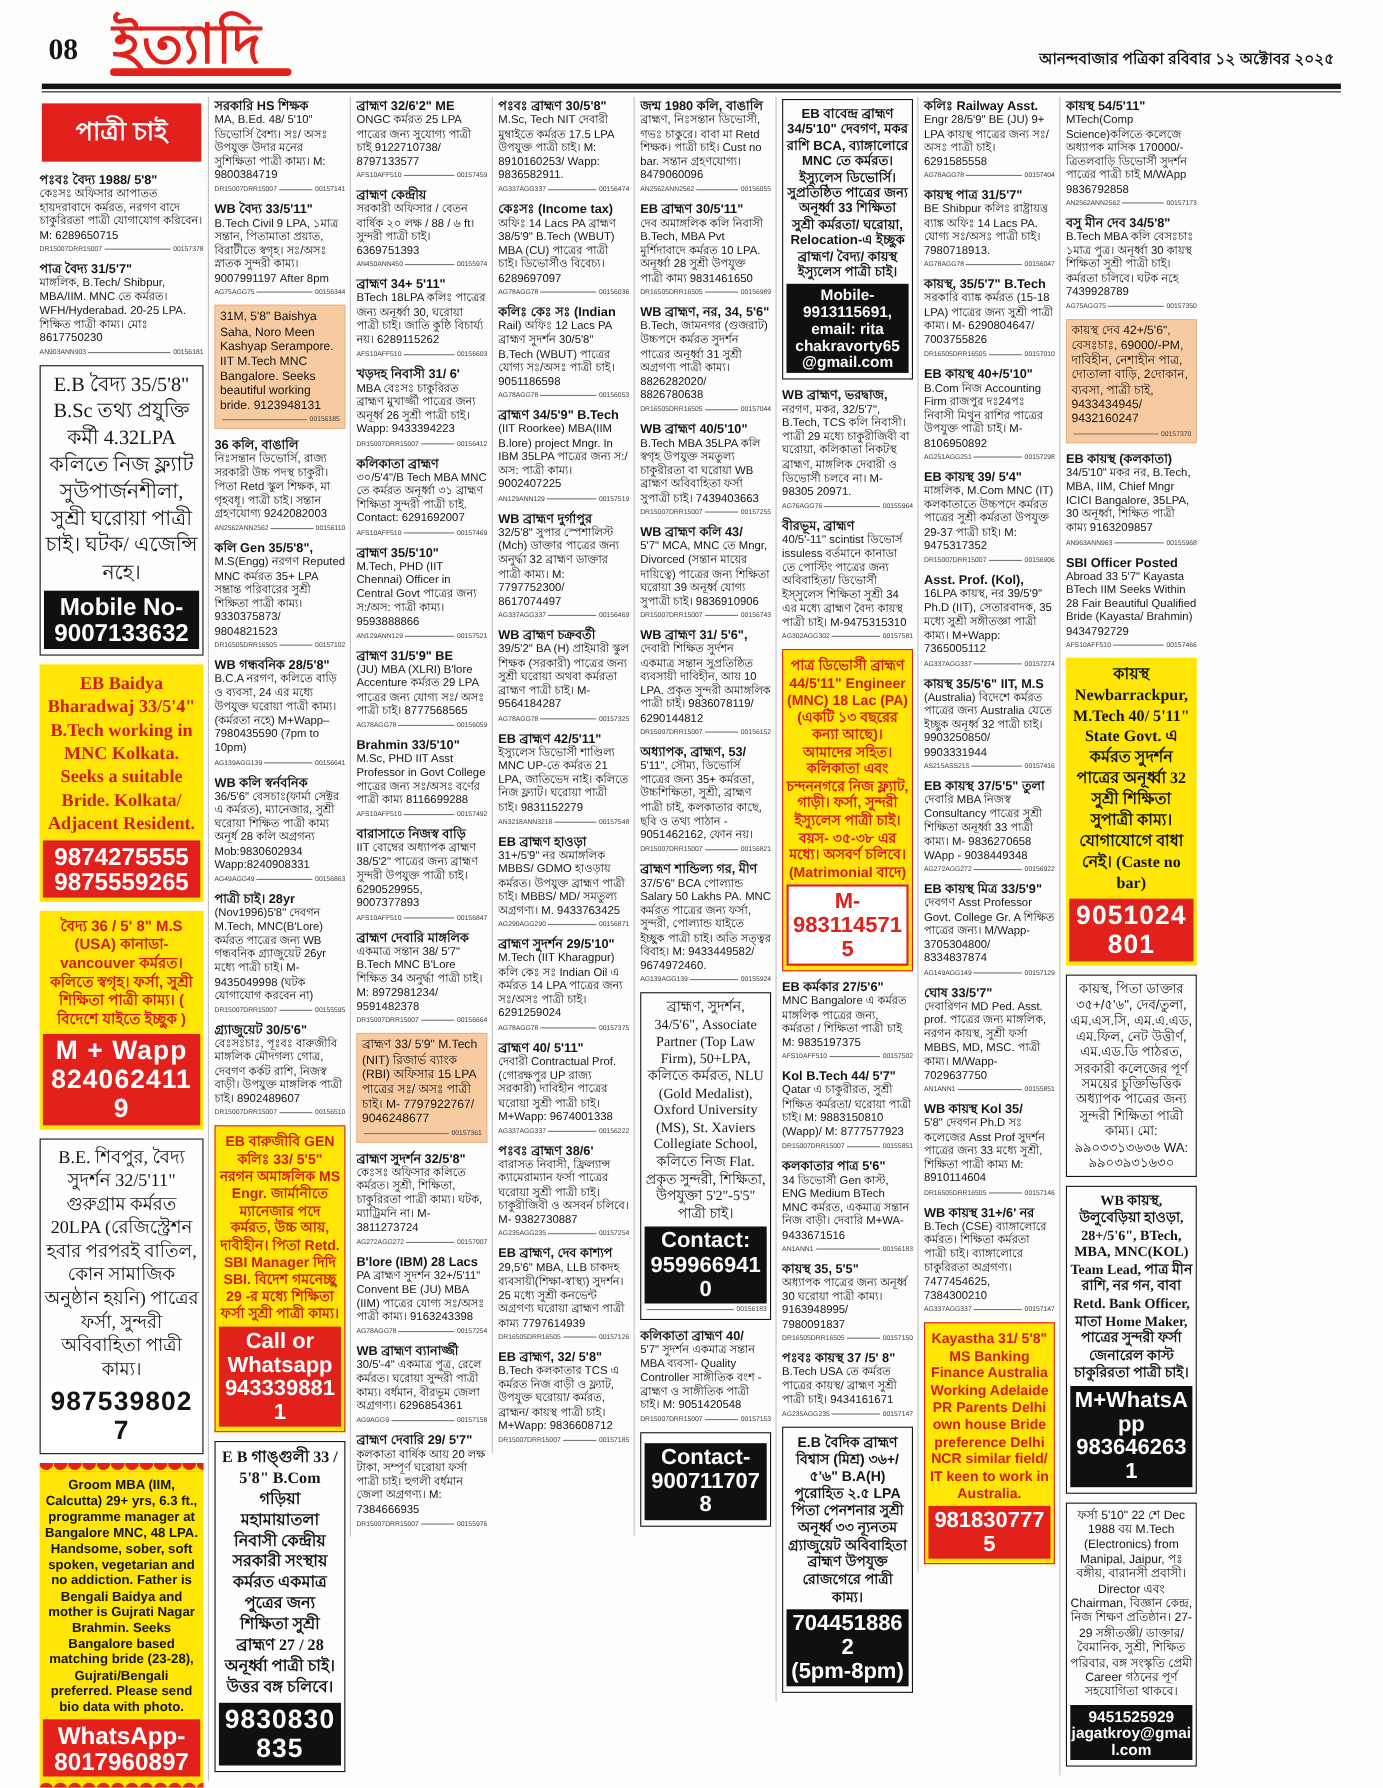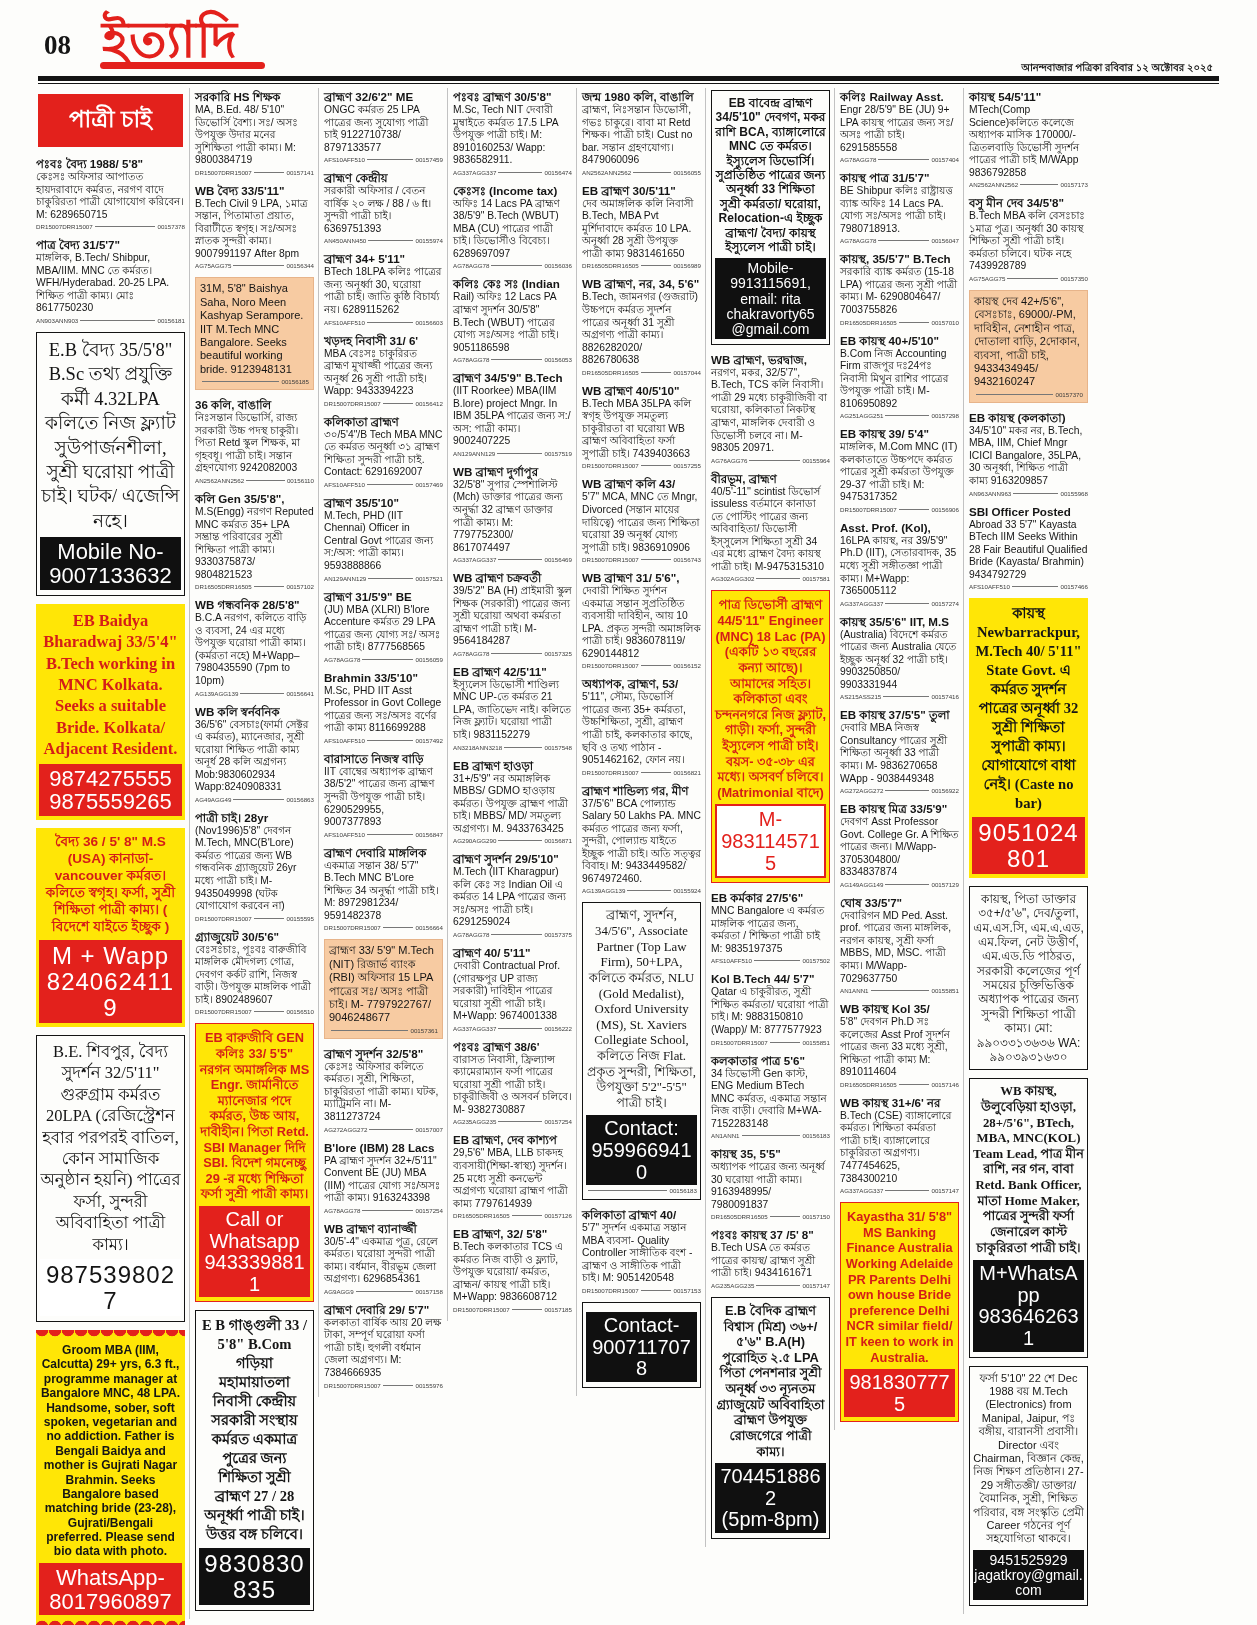--- a/index.html
+++ b/index.html
@@ -4,21 +4,21 @@
 <style>
   html,body{margin:0;padding:0}
   body{width:1257px;height:1625px;overflow:hidden;background:#fdfdfb;color:#151515;
        font-family:"Liberation Sans",sans-serif;position:relative}
   
   .masthead{position:relative;height:88px}
   .pagenum{position:absolute;left:44px;top:30px;font-size:27px;font-weight:bold;font-family:"Liberation Serif",serif}
   .logo{position:absolute;left:102px;top:2px;font-size:50px;font-weight:bold;color:#e3211c;
         font-family:"Liberation Serif",serif;letter-spacing:1px}
   .logo-swoosh{position:absolute;left:100px;top:62px;width:165px;height:7px;background:#e3211c;border-radius:4px}
-  .dateline{position:absolute;right:44px;top:60px;font-size:10px;font-weight:bold}
+  .dateline{position:absolute;right:44px;top:42px;font-size:14px;font-weight:bold}
   .mastrule{position:absolute;left:38px;right:38px;top:76px;height:5px;background:#141414}
   .mastrule2{position:absolute;left:38px;right:38px;top:83px;height:1px;background:#141414}
   
   .columns{display:flex;align-items:flex-start;padding-left:36px;box-sizing:border-box}
   .col{width:129px;box-sizing:border-box;padding:2px 4px 0 5px;border-left:1px solid #c2c2c2}
   .col-first{width:153px;border-left:none;padding-left:0}
   .section-head{background:#e3211c;color:#fff;font-weight:bold;font-size:23px;text-align:center;
                 padding:7px 0;margin:4px 2px 10px 2px}
   
   .ad{margin:0 0 8px 0;word-wrap:break-word}
@@ -32,21 +32,21 @@
   .yellow{background:#ffe606;padding:6px 3px 4px;text-align:center}
   .yellow.box{border:1.6px solid #e3211c}
   .redtext .body{color:#d41d18;font-weight:bold}
   .c .body{text-align:center}
   .serif .body{font-family:"Liberation Serif",serif}
   .bold .body{font-weight:bold}
   .fs11 .body{font-size:11px}.fs12 .body{font-size:12px;line-height:1.2}
   .fs13 .body{font-size:12.8px;line-height:1.22}.fs14 .body{font-size:13.6px;line-height:1.25}
   .fs15 .body{font-size:14.6px;line-height:1.3}.fs17 .body{font-size:16.5px;line-height:1.3}
   .fs19 .body{font-size:18.5px;line-height:1.32}
-  .bar{display:block;font-weight:normal;text-align:center;padding:3px 1px 2px;margin-top:4px;
+  .bar{display:block;font-weight:bold;text-align:center;padding:3px 1px 2px;margin-top:4px;
        line-height:1.08;white-space:pre-line}
   .bar.black{background:#101010;color:#fff}
   .bar.red{background:#e3211c;color:#fff}
   .bar.whitered{background:#fff;color:#e3211c;border:2px solid #e3211c}
   .bar.plainbig{background:#fff;color:#141414}.bs14{font-size:14px}.bs18{font-size:20px}
   .bs20{font-size:20px}.bs22{font-size:22px}.bs24{font-size:24px;letter-spacing:1px}
   .scallop::before{content:"";display:block;height:8px;margin:-6px -3px 5px;
        background:radial-gradient(circle at 6px 0,#e3211c 6px,transparent 6.6px);background-size:13px 8px}
   .scallop::after{content:"";display:block;height:8px;margin:4px -3px -4px;
        background:radial-gradient(circle at 6px 8px,#e3211c 6px,transparent 6.6px);background-size:13px 8px}
@@ -596,21 +596,21 @@
         <div class="head">Kol B.Tech 44/ 5'7"</div>
         <div class="body">Qatar এ চাকুরীরত, সুশ্রী শিক্ষিত কর্মরতা/ ঘরোয়া পাত্রী চাই। M: 9883150810 (Wapp)/ M: 8777577923</div>
         <div class="refline">
           <div class="" style="display: inline;">DR15007DRR15007</div>
           <div class="dash"></div>
           <div class="" style="display: inline;">00155851</div>
         </div>
       </div>
       <div class="ad plain">
         <div class="head">কলকাতার পাত্র 5'6"</div>
-        <div class="body">34 ডিভোর্সী Gen কাস্ট, ENG Medium BTech MNC কর্মরত, একমাত্র সন্তান নিজ বাড়ী। দেবারি M+WA-7152283148</div>
+        <div class="body">34 ডিভোর্সী Gen কাস্ট, ENG Medium BTech MNC কর্মরত, একমাত্র সন্তান নিজ বাড়ী। দেবারি M+WA-9433671516</div>
         <div class="refline">
           <div class="" style="display: inline;">AN1ANN1</div>
           <div class="dash"></div>
           <div class="" style="display: inline;">00156183</div>
         </div>
       </div>
       <div class="ad plain">
         <div class="head">কায়স্থ 35, 5'5"</div>
         <div class="body">অধ্যাপক পাত্রের জন্য অনূর্ধ্ব 30 ঘরোয়া পাত্রী কাম্য। 9163948995/ 7980091837</div>
         <div class="refline">

